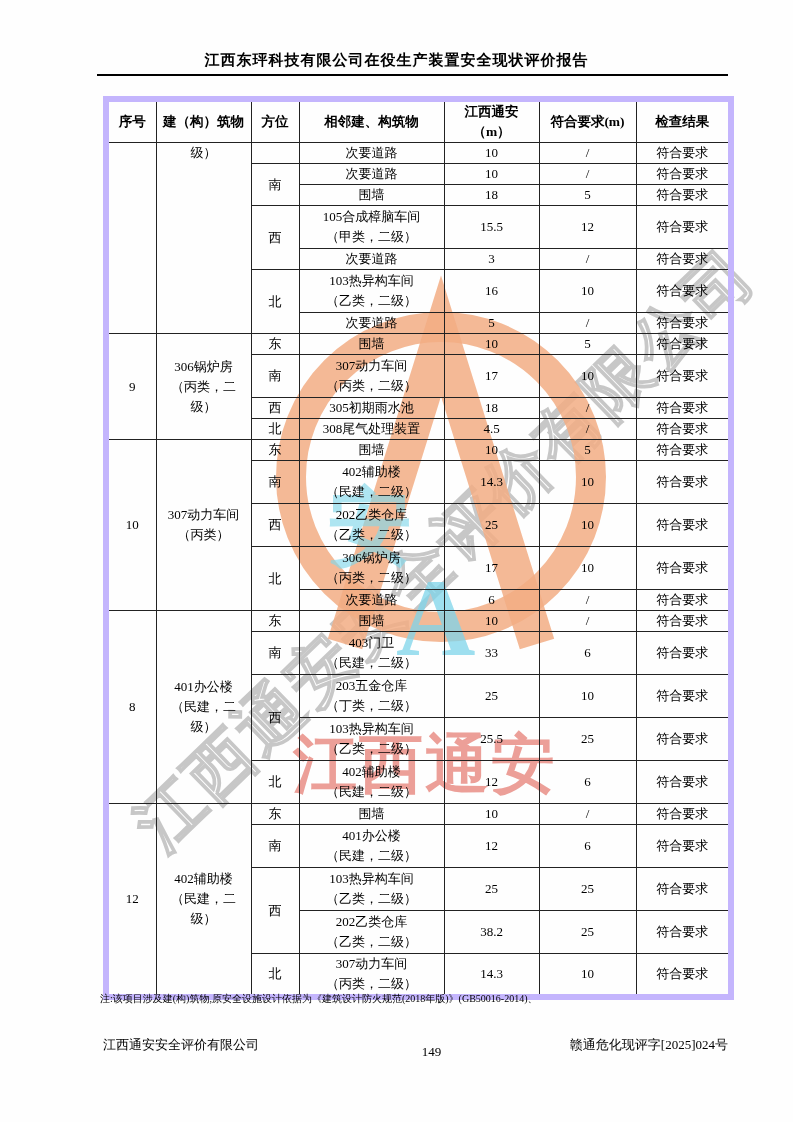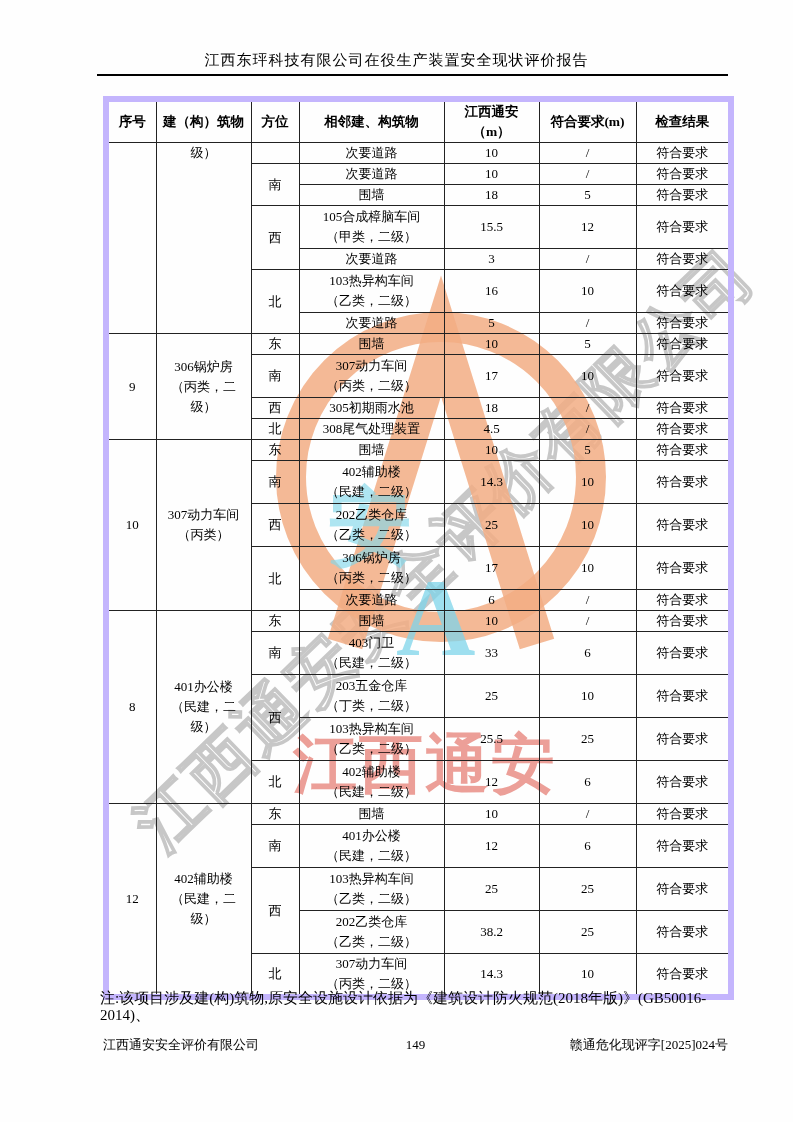--- a/index.html
+++ b/index.html
@@ -6,21 +6,21 @@
   .page {
     position:relative; width:793px; height:1122px; margin:0 auto;
     background:#fefefe; overflow:hidden;
     font-family:"Liberation Serif","DejaVu Serif",serif; color:#000;
   }
   .watermark { position:absolute; left:0; top:0; z-index:0; pointer-events:none; }
   .content  { position:absolute; left:0; top:0; width:100%; height:100%; z-index:1; }
 
   .title {
     position:absolute; top:51px; left:0; width:100%;
-    text-align:center; font-size:15px; font-weight:400; letter-spacing:1px;
+    text-align:center; font-size:15px; font-weight:700; letter-spacing:1px;
   }
   .title-rule {
     position:absolute; top:74px; left:97px; width:631px;
     border-top:2px solid #000;
   }
 
   .table-wrap { position:absolute; top:96px; left:103px; width:625px; }
   table.spacing {
     border-collapse:collapse; width:625px; table-layout:fixed;
     border:6px solid #c4b5fd;
@@ -31,28 +31,28 @@
   }
   table.spacing thead th { height:39px; font-weight:700; font-size:13.5px; }
   tr.single { height:21px; }
   tr.double { height:43px; }
   td.pre { white-space:pre-line; line-height:21px; }
   td.building { white-space:pre-line; line-height:21px; }
   td.building.top { vertical-align:top; }
 
   .note {
     position:absolute; top:990px; left:100px; width:630px;
-    font-size:15px; line-height:17px; text-align:left;
+    font-size:10px; line-height:17px; text-align:left;
   }
   .footer {
     position:absolute; top:1036px; left:103px; width:625px;
     font-size:13px; line-height:17px;
   }
   .footer .fl { position:absolute; left:0; }
-  .footer .fc { position:absolute; left:0; width:100%; text-align:center; }
+  .footer .fc { position:absolute; left:16px; width:100%; text-align:center;margin-top:7px; }
   .footer .fr { position:absolute; right:0; }
 
   svg text.gray-diag {
     fill:none; stroke:#c7c7c7; stroke-width:1.6px;
     font-family:"Liberation Serif","DejaVu Serif",serif; font-weight:700;
   }
 </style>
 </head>
 <body>
 

